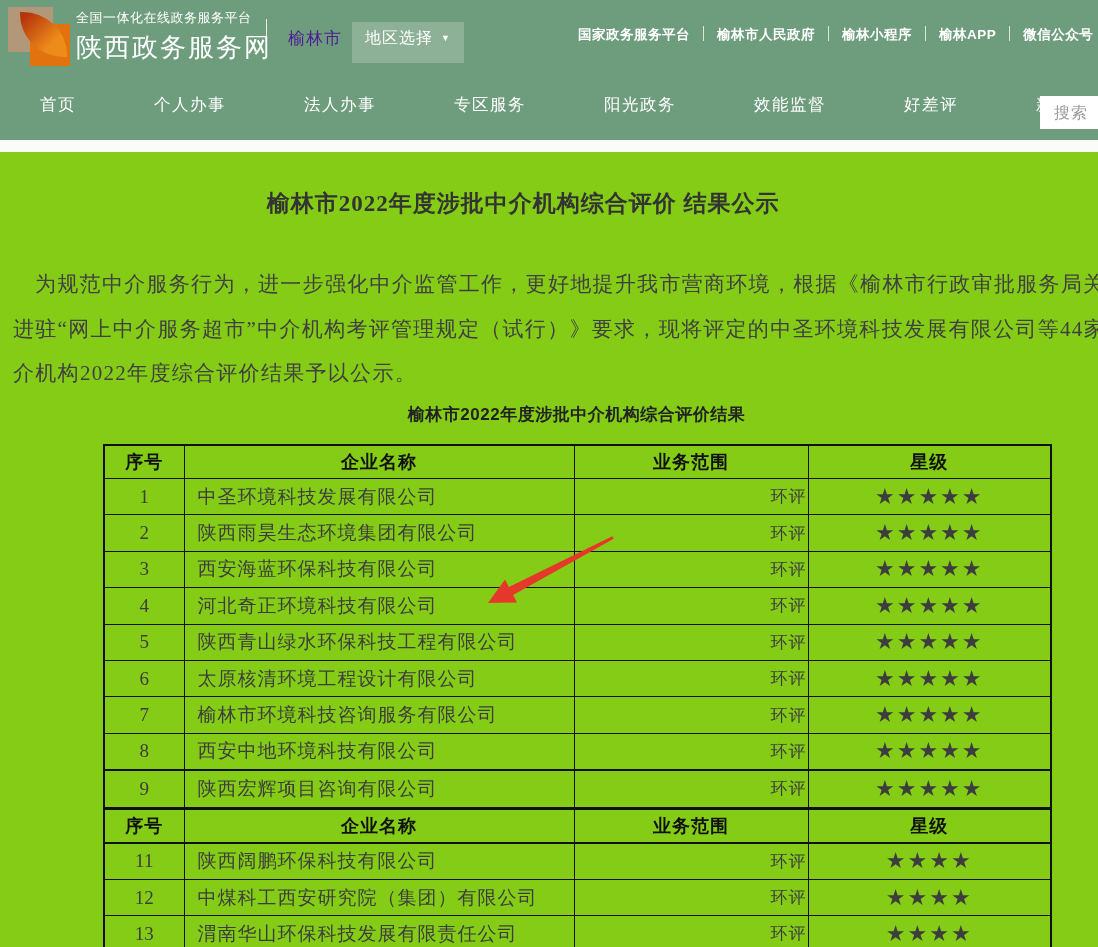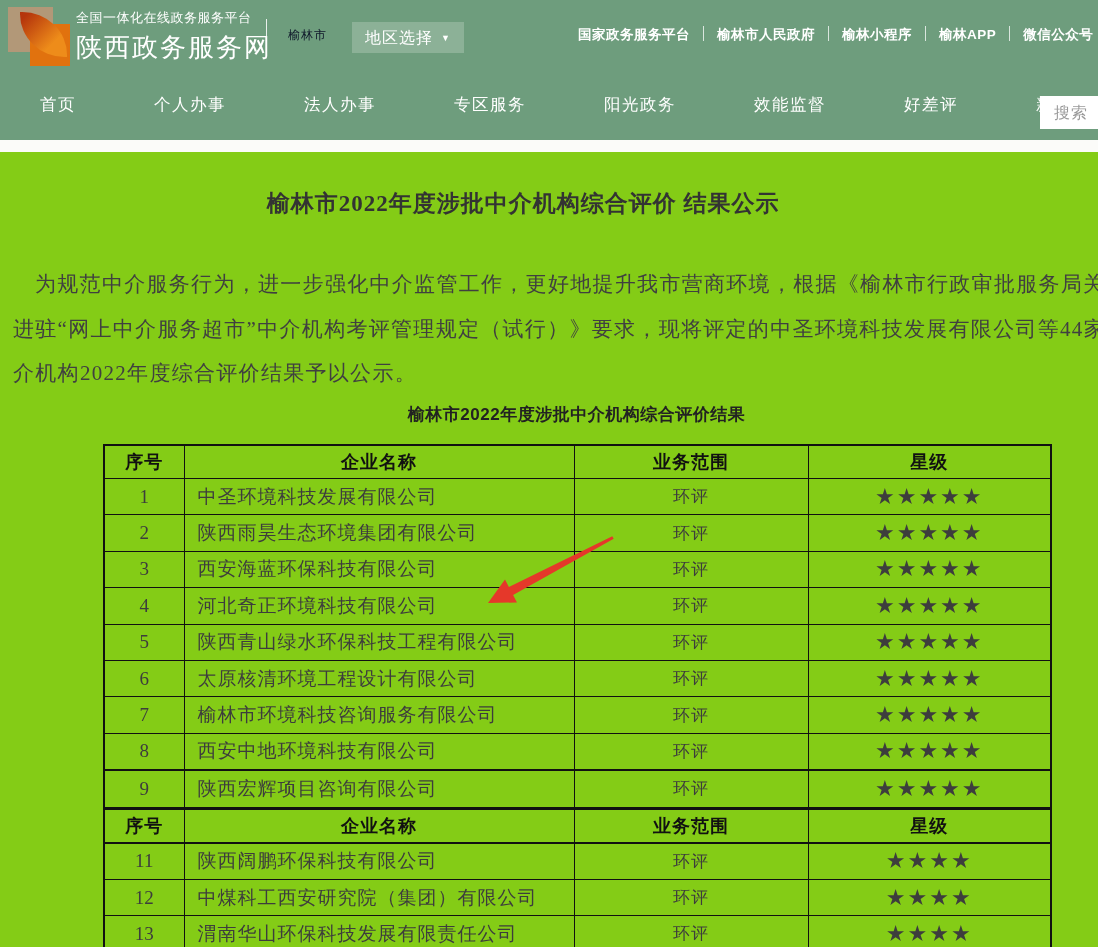--- a/index.html
+++ b/index.html
@@ -14,22 +14,22 @@
   .logo{position:absolute;left:8px;top:4px;width:62px;height:62px;}
   .logo .tan{position:absolute;left:0;top:3px;width:45px;height:45px;background:#b29878;}
   .logo .orange{position:absolute;left:22px;top:20px;width:40px;height:42px;background:#e1720e;}
   .logo .leaf{position:absolute;left:12px;top:8px;width:47px;height:45px;
     background:linear-gradient(135deg,#b5350c 10%,#ee8c1a 70%);
     border-radius:0 95% 0 95%;}
   .brand{position:absolute;left:76px;top:9px;color:#fff;}
   .brand .small{font-size:13px;letter-spacing:.5px;}
   .brand .big{font-size:26px;letter-spacing:2px;margin-top:3px;font-weight:500;text-align:right;}
   .vdivider{position:absolute;left:266px;top:19px;width:1px;height:33px;background:rgba(255,255,255,.85);}
-  .city{position:absolute;left:288px;top:27px;color:#0f172a;font-size:12px;letter-spacing:1px;}
-  .region-btn{position:absolute;left:352px;top:22px;height:31px;line-height:31px;padding:0 13px;
+  .city{position:absolute;left:288px;top:27px;color:#4c1d95;font-size:17px;letter-spacing:1px;}
+  .region-btn{position:absolute;left:352px;top:22px;height:41px;line-height:31px;padding:0 13px;
     background:var(--btn-green,#8cb197);color:#fff;font-size:16px;letter-spacing:1px;cursor:pointer;}
   .region-btn .caret{display:inline-block;font-size:9px;margin-left:8px;vertical-align:2px;}
   .top-links{position:absolute;left:578px;top:26px;display:flex;color:#fff;white-space:nowrap;}
   .top-link{font-size:13.5px;font-weight:700;letter-spacing:.5px;cursor:pointer;}
   .tl-div{width:1px;height:15px;background:rgba(255,255,255,.75);margin:0 13px;}
   
   .nav-items{position:absolute;left:40px;top:0;height:70px;display:flex;align-items:center;gap:78px;}
   .nav-item{color:#fff;font-size:16.5px;letter-spacing:1.5px;white-space:nowrap;cursor:pointer;}
   .search-input{position:absolute;left:1040px;top:96px;width:130px;height:33px;background:#fff;border:none;
     padding:0 0 0 14px;font-size:16px;color:#333;outline:none;box-sizing:border-box;}
@@ -47,21 +47,21 @@
     font-size:17px;font-weight:700;color:#222;letter-spacing:.5px;}
   
   table.eval{position:absolute;top:292px;left:103px;width:947px;border-collapse:collapse;table-layout:fixed;
     border:2px solid #111;background:transparent;}
   table.eval th,table.eval td{border:1px solid #111;overflow:hidden;margin-left:32px;}
   table.eval th{height:30px;font-size:18px;font-weight:700;color:#111;letter-spacing:1px;text-align:center;}
   table.eval td{height:33.4px;color:#3d3d3d;}
   td.c-seq{text-align:center;font-family:"Liberation Serif","DejaVu Serif",serif;font-size:19px;}
   td.c-name{text-align:left;padding-left:13px;font-family:"Liberation Serif","DejaVu Serif",serif;
     font-size:19px;letter-spacing:1px;white-space:nowrap;}
-  td.c-scope{text-align:center;font-family:"Liberation Serif","DejaVu Serif",serif;font-size:17px;letter-spacing:1px;}
+  td.c-scope{text-align:right;font-family:"Liberation Serif","DejaVu Serif",serif;font-size:17px;letter-spacing:1px;}
   td.c-stars{text-align:center;font-family:"DejaVu Sans","Liberation Sans",sans-serif;
     font-size:22px;letter-spacing:2px;color:#000;line-height:1;}
   tr.thick-top td{border-top-width:2px;}
   tr.header2 th{border-top-width:3px;border-bottom-width:2px;}
   
   .arrow-svg{position:absolute;left:478px;top:376px;width:145px;height:80px;pointer-events:none;}
 </style>
 </head>
 <body style="--green: #6e9d7d; --btn-green: #8cb197;">
 

